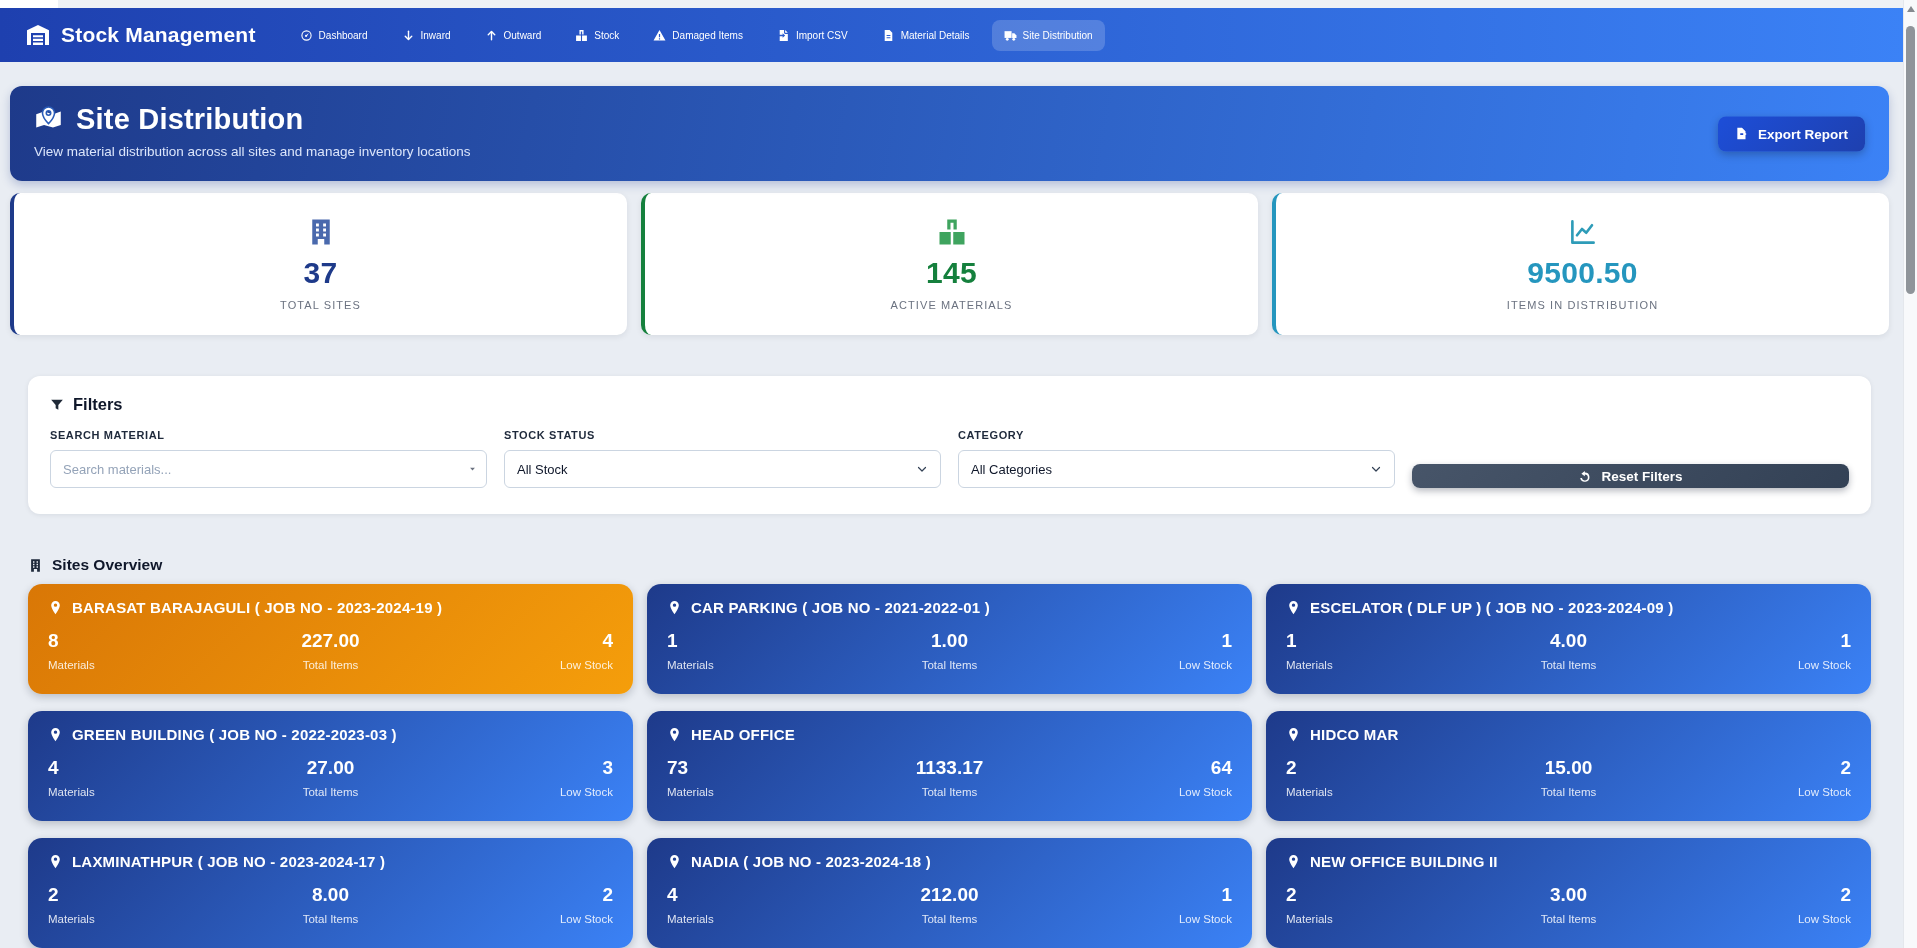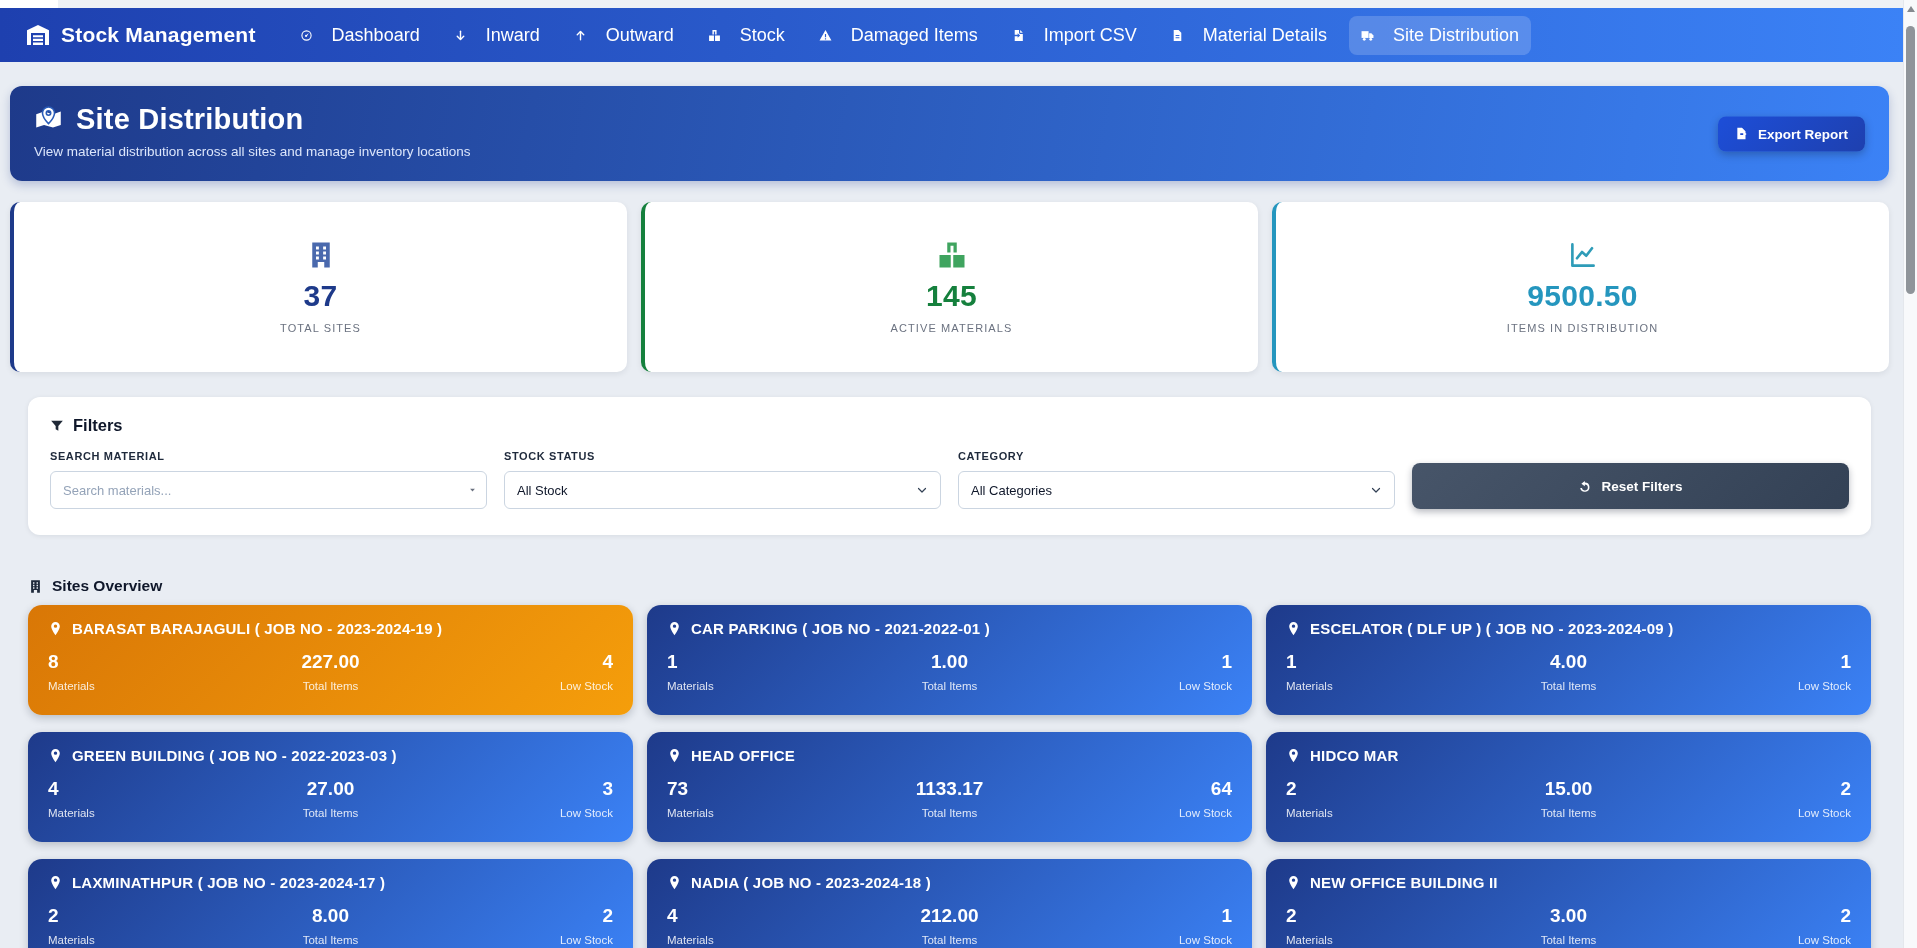--- a/index.html
+++ b/index.html
@@ -10,67 +10,67 @@
   .top-strip { height:8px; background:#eef1f5; position:relative; }
   .top-strip .top-tab { position:absolute; left:0; top:0; width:58px; height:8px; background:#ffffff; }
 
   
   .navbar { height:54px; margin-right:14px; background:linear-gradient(90deg,#1e40af 0%,#3b82f6 100%);
             display:flex; align-items:center; padding:4px 26px; color:#fff; }
   .brand { display:flex; align-items:center; gap:11px; cursor:pointer; }
   .brand .brand-icon { font-size:24px; display:flex; }
   .brand .brand-text { font-size:21px; font-weight:bold; letter-spacing:.2px; white-space:nowrap; }
   .nav-menu { display:flex; align-items:center; gap:10px; margin-left:32px; }
-  .nav-link { display:flex; align-items:center; gap:19px; padding:9px 12px; border-radius:8px;
-              color:#fff; font-size:18px; font-weight:500; cursor:pointer; white-space:nowrap; text-decoration:none; }
+  .nav-link { display:flex; align-items:center; gap:6px; padding:9px 12px; border-radius:8px;
+              color:#fff; font-size:10px; font-weight:500; cursor:pointer; white-space:nowrap; text-decoration:none; }
   .nav-link .nav-icon { font-size:13px; display:flex; }
   .nav-link.active { background:rgba(255,255,255,.18); }
   svg { width:1em; height:1em; display:block; }
 
   
   .hero { margin:24px 28px 0 10px; height:95px; border-radius:12px; position:relative;
           background:linear-gradient(100deg,#1e3a8a 0%,#3b82f6 100%);
           color:#fff; padding:17px 24px; box-shadow:0 4px 10px rgba(30,58,138,.25); }
   .hero-title-row { display:flex; align-items:center; gap:13px; }
   .hero-title-row .hero-icon { font-size:29px; display:flex; }
   .hero-title { font-size:29px; font-weight:bold; letter-spacing:.2px; }
   .hero-subtitle { margin-top:8px; font-size:13.5px; color:#dbe5fb; }
   .export-btn { position:absolute; right:24px; top:50%; transform:translateY(-50%);
                 display:flex; align-items:center; gap:9px; padding:10px 17px; border:none; cursor:pointer;
                 border-radius:8px; background:linear-gradient(135deg,#1d4ed8,#1e40af); color:#fff;
                 font-family:inherit; font-size:13.5px; font-weight:bold; box-shadow:0 3px 8px rgba(0,0,0,.25); }
   .export-btn .btn-icon { font-size:14px; display:flex; }
 
   
-  .stats-row { margin:21px 28px 0 10px; display:flex; gap:14px; height:170px;text-align:right; }
+  .stats-row { margin:12px 28px 0 10px; display:flex; gap:14px; height:142px;text-align:right; }
   .stat-card { flex:1; background:#fff; border-radius:10px; border-left:4px solid #ccc;
                box-shadow:0 2px 6px rgba(15,23,42,.08); display:flex; flex-direction:column;
                align-items:center; justify-content:center; gap:9px; }
   .stat-icon { font-size:30px; display:flex; }
   .stat-value { font-size:30px; font-weight:bold; letter-spacing:.3px; }
   .stat-label { font-size:11px; letter-spacing:1.1px; color:#6b7280; font-weight:500; }
 
   
-  .filters-panel { margin:25px 46px 0 28px; background:#fff; border-radius:12px;
+  .filters-panel { margin:41px 46px 0 28px; background:#fff; border-radius:12px;
                    padding:19px 22px 26px; box-shadow:0 1px 5px rgba(15,23,42,.08); }
   .filters-head { display:flex; align-items:center; gap:9px; color:#0f172a; margin-bottom:15px; }
   .filters-head .filter-icon { font-size:14px; display:flex; color:#1f2937; }
   .filters-head .filters-title { font-size:16.5px; font-weight:bold; }
   .filters-grid { display:grid; grid-template-columns:1fr 1fr 1fr 1fr; gap:17px; align-items:end; }
   .field-label { font-size:11px; font-weight:bold; color:#1e293b; letter-spacing:.6px; margin-bottom:9px; }
   .search-wrap { position:relative; }
   .search-input { width:100%; height:38px; border:1px solid #cbd5e1; border-radius:6px;
                   padding:0 28px 0 12px; font-family:inherit; font-size:13px; color:#0f172a; background:#fff; }
   .search-input::placeholder { color:#94a3b8; }
   .search-caret { position:absolute; right:10px; top:50%; transform:translateY(-50%); font-size:9px; color:#6b7280; display:flex; }
   .select-box { height:38px; border:1px solid #cbd5e1; border-radius:6px; background:#fff;
                 display:flex; align-items:center; justify-content:space-between; padding:0 12px; cursor:pointer; }
   .select-value { font-size:13px; color:#0f172a; }
   .select-chevron { font-size:12px; color:#334155; display:flex; }
-  .reset-btn { height:46px; border:none; border-radius:8px; cursor:pointer;
+  .reset-btn { height:24px; border:none; border-radius:8px; cursor:pointer;
                background:linear-gradient(135deg,#475569,#334155); color:#fff;
                font-family:inherit; font-size:13.5px; font-weight:bold;
                display:flex; align-items:center; justify-content:center; gap:9px;
                box-shadow:0 3px 7px rgba(15,23,42,.3); }
   .reset-btn .btn-icon { font-size:14px; display:flex; }
 
   
   .sites-head { margin:42px 46px 10px 28px; display:flex; align-items:center; gap:9px; color:#0f172a; }
   .sites-head .sites-icon { font-size:15px; display:flex; color:#1e293b; }
   .sites-head .sites-title { font-size:15.5px; font-weight:bold; }

